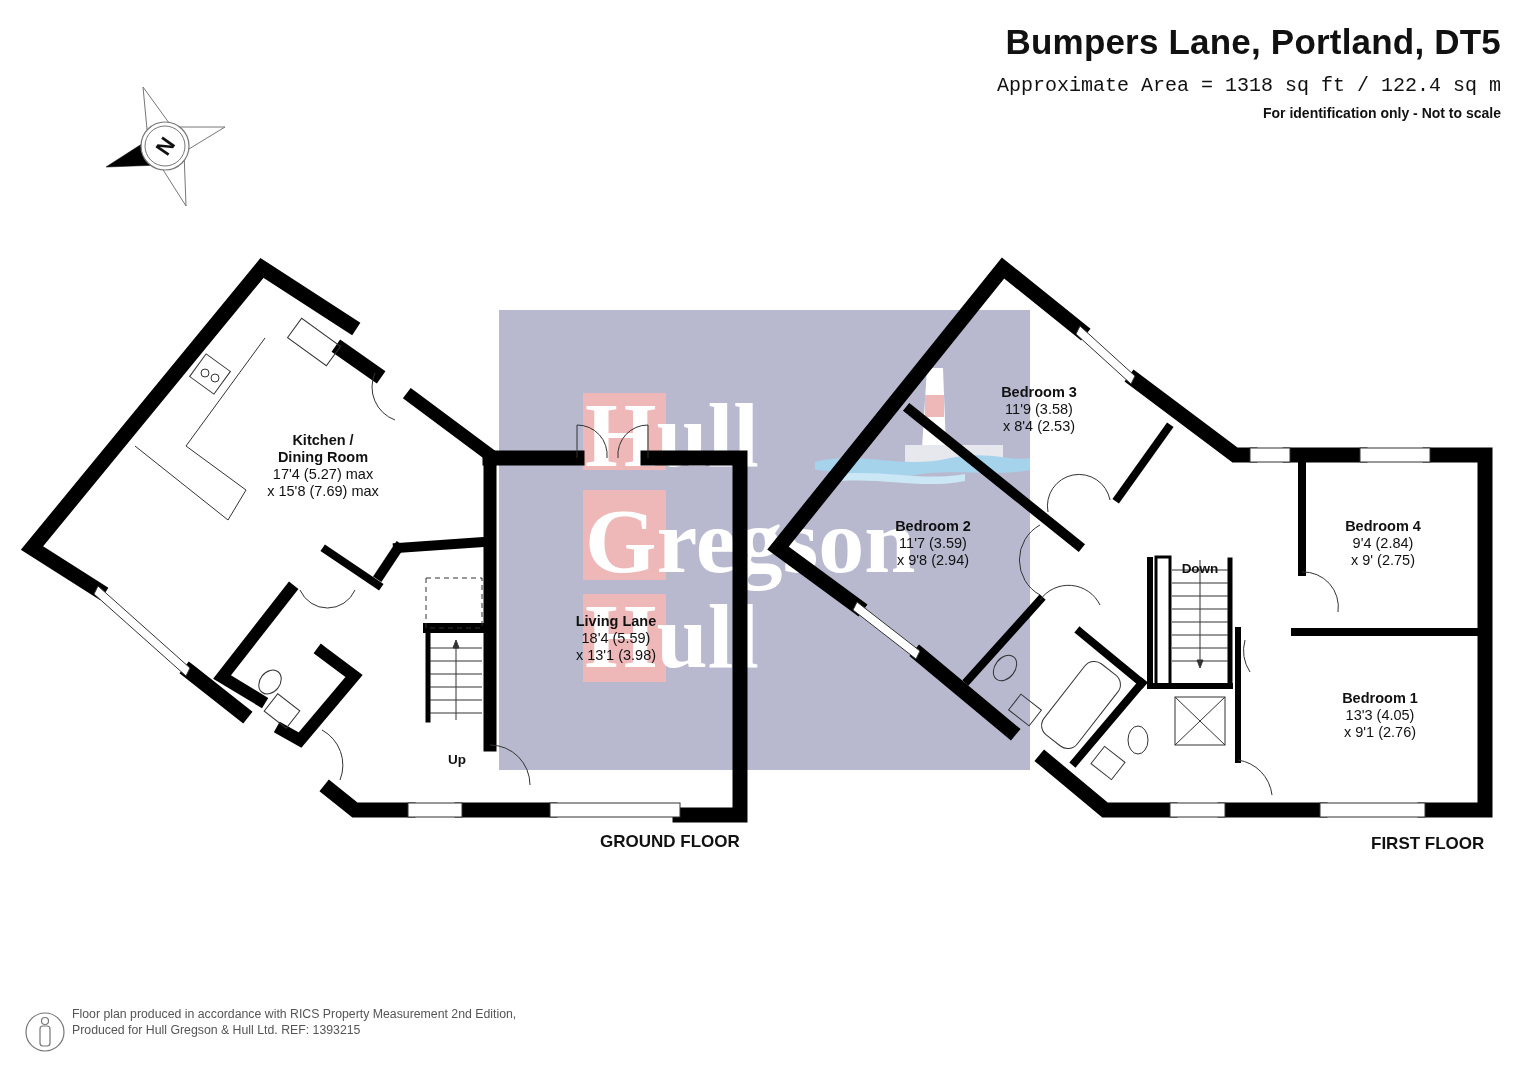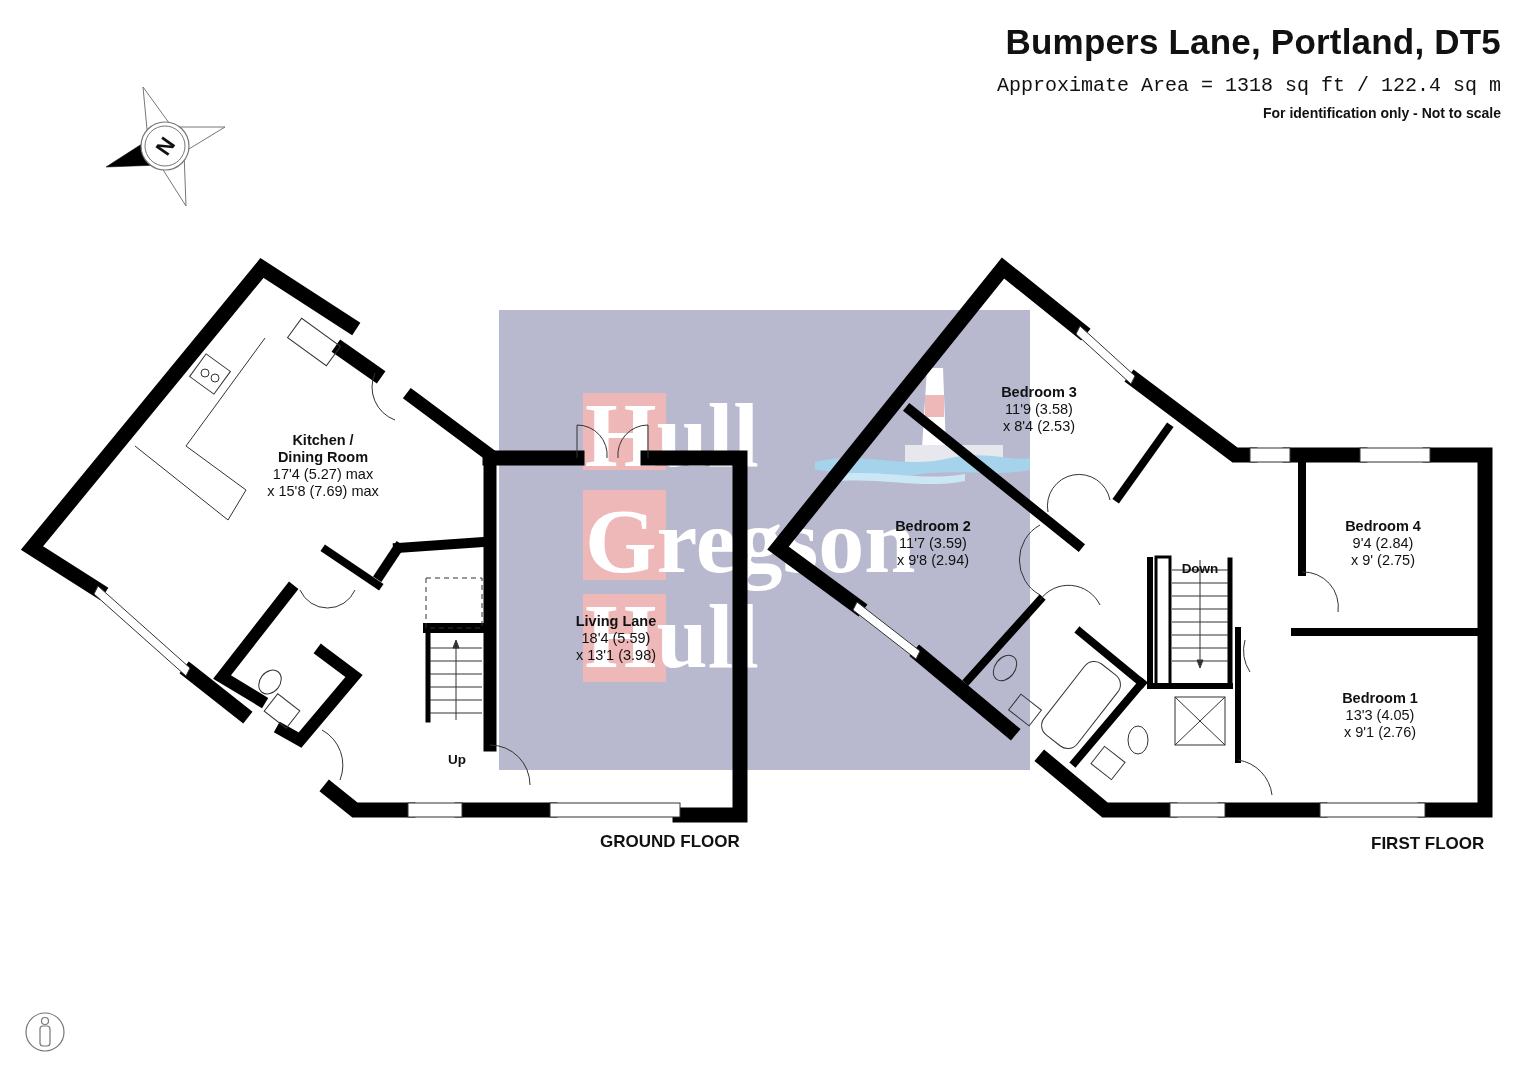--- a/index.html
+++ b/index.html
@@ -214,13 +214,15 @@
 
 <div class="floor-label" style="left:600px; top:832px;">GROUND FLOOR</div>
 <div class="floor-label" style="left:1371px; top:834px;">FIRST FLOOR</div>
 
 <svg id="footer-icon" class="abs" width="42" height="44" viewBox="0 0 42 44">
   <circle cx="21" cy="22" r="19" fill="none" stroke="#777" stroke-width="1.2"></circle>
   <circle cx="21" cy="11" r="3.5" fill="none" stroke="#777" stroke-width="1.2"></circle>
   <rect x="16" y="16" width="10" height="20" rx="3" fill="none" stroke="#777" stroke-width="1.2"></rect>
 </svg>
 <div id="footer" class="abs">
+  <div>Floor plan produced in accordance with RICS Property Measurement 2nd Edition,</div>
+  <div>Produced for Hull Gregson &amp; Hull Ltd.    REF: 1393215</div>
 </div>
 
 </body></html>

